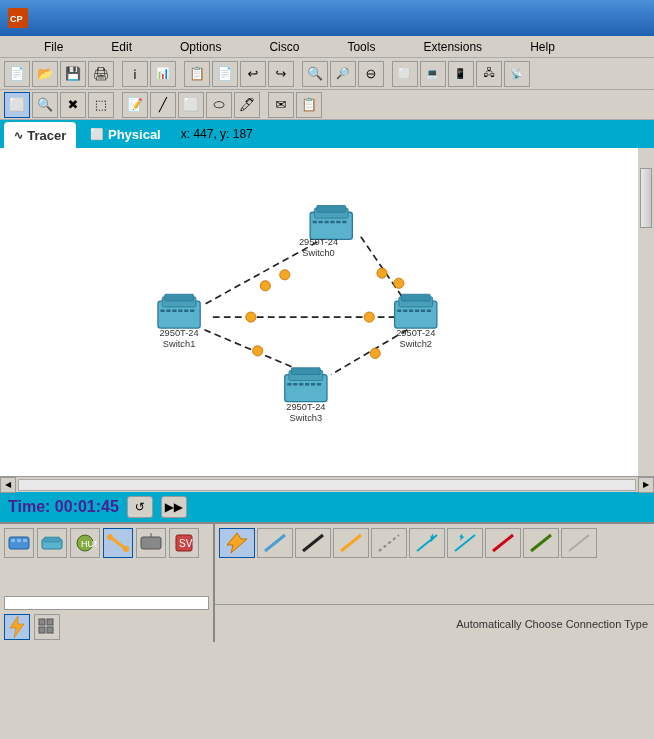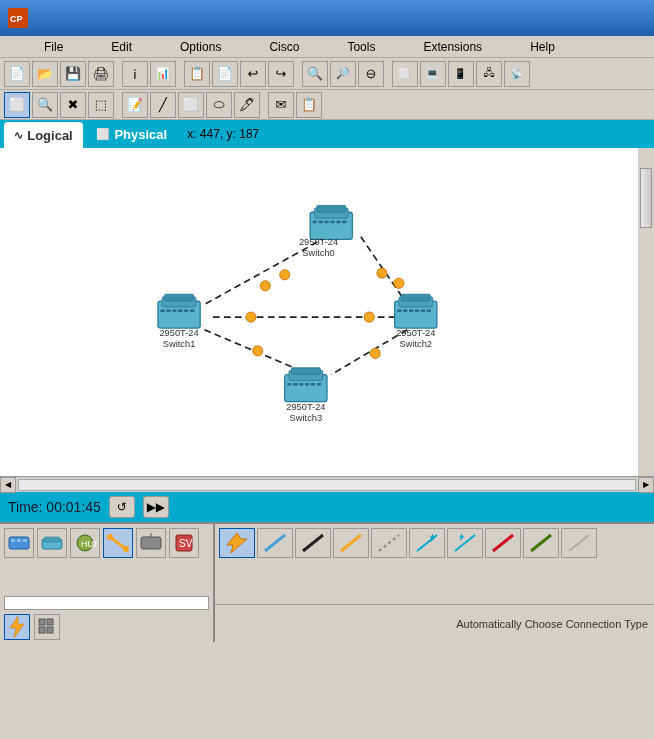--- a/index.html
+++ b/index.html
@@ -155,21 +155,21 @@
 
     
     #statusbar {
       background: #00aacc;
       height: 30px;
       display: flex;
       align-items: center;
       padding: 0 8px;
       gap: 8px;
     }
-    #statusbar .time-label { color: #0f172a; font-size: 14px; font-weight: normal; }
+    #statusbar .time-label { color: #4c1d95; font-size: 16px; font-weight: bold; }
     .status-btn {
       width: 26px; height: 22px;
       background: #d4d0c8;
       border: 1px solid #999;
       border-radius: 3px;
       display: flex; align-items: center; justify-content: center;
       cursor: pointer; font-size: 12px;
     }
 
     
@@ -310,21 +310,21 @@
   <div class="tb-btn">⬭</div>
   <div class="tb-btn">🖊</div>
   <div class="tb-sep"></div>
   <div class="tb-btn">✉</div>
   <div class="tb-btn">📋</div>
 </div>
 
 <div id="tabbar">
   <div class="tab active">
     <span class="tab-icon">∿</span>
-    <span>Logical</span>
+    <span>Tracer</span>
   </div>
   <div class="tab inactive">
     <span class="tab-icon">⬜</span>
     <span>Physical</span>
   </div>
   <span class="coords">x: 447, y: 187</span>
 </div>
 
 <div id="canvas-area">
   <svg class="network-svg" viewBox="0 0 640 388">

